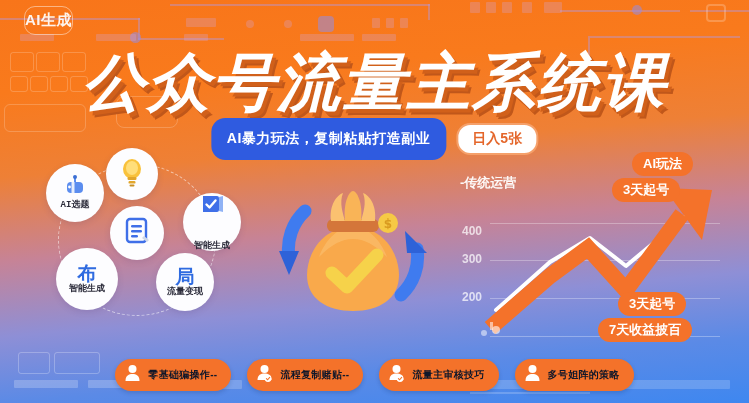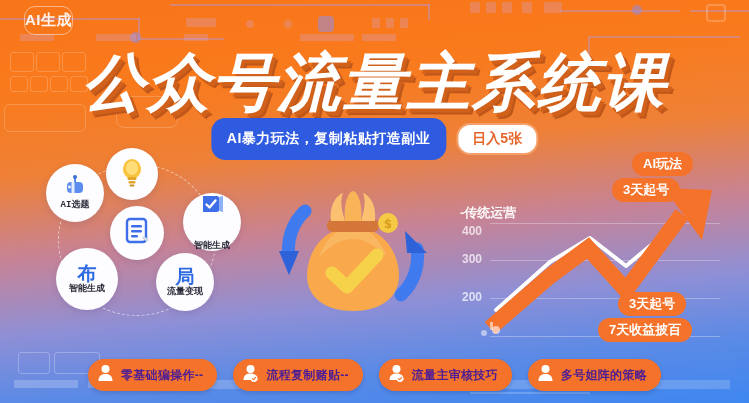--- a/index.html
+++ b/index.html
@@ -68,39 +68,39 @@
   .n-layout{left:28px;top:100px;width:62px;height:62px;}
   .n-doc{left:82px;top:58px;width:54px;height:54px;}
 
   .ico{display:block;}
 
   
   .money{position:absolute;left:277px;top:183px;width:152px;height:140px;}
 
   
   .chart{position:absolute;left:440px;top:150px;width:300px;height:190px;}
-  .legend{position:absolute;left:20px;top:24px;color:#fff;font-size:13px;font-weight:bold;opacity:.95;margin-top:30px;}
+  .legend{position:absolute;left:20px;top:24px;color:#fff;font-size:13px;font-weight:bold;opacity:.95;}
   .ytick{position:absolute;color:rgba(255,255,255,.72);font-size:12px;font-weight:bold;}
   .gridline{position:absolute;height:1px;background:rgba(255,255,255,.30);}
   .badge-o{
     position:absolute;background:#F4722A;color:#fff;font-size:13px;font-weight:bold;
     padding:3px 11px;border-radius:12px;white-space:nowrap;
   }
 
   
   .bottom-bar{
     position:absolute;left:0;bottom:12px;width:749px;
     display:flex;justify-content:center;align-items:center;gap:16px;
   }
   .bpill{
     display:flex;align-items:center;gap:7px;
     background:#F4722A;border-radius:17px;padding:5px 14px 5px 9px;
     box-shadow:0 2px 4px rgba(20,40,90,.20);
   }
-  .bpill .txt{color:#4c1d95;font-size:12px;font-weight:bold;white-space:nowrap;letter-spacing:.3px;}
+  .bpill .txt{color:#0f172a;font-size:10px;font-weight:bold;white-space:nowrap;letter-spacing:.3px;}
 </style>
 </head>
 <body>
 
 <div id="poster">
 
   <div class="bg-deco">
     <div class="deco-line" style="left:0;top:18px;width:140px;height:2px;"></div>
     <div class="deco-line" style="left:138px;top:18px;width:2px;height:22px;"></div>
     <div class="deco-line" style="left:138px;top:38px;width:86px;height:2px;"></div>

